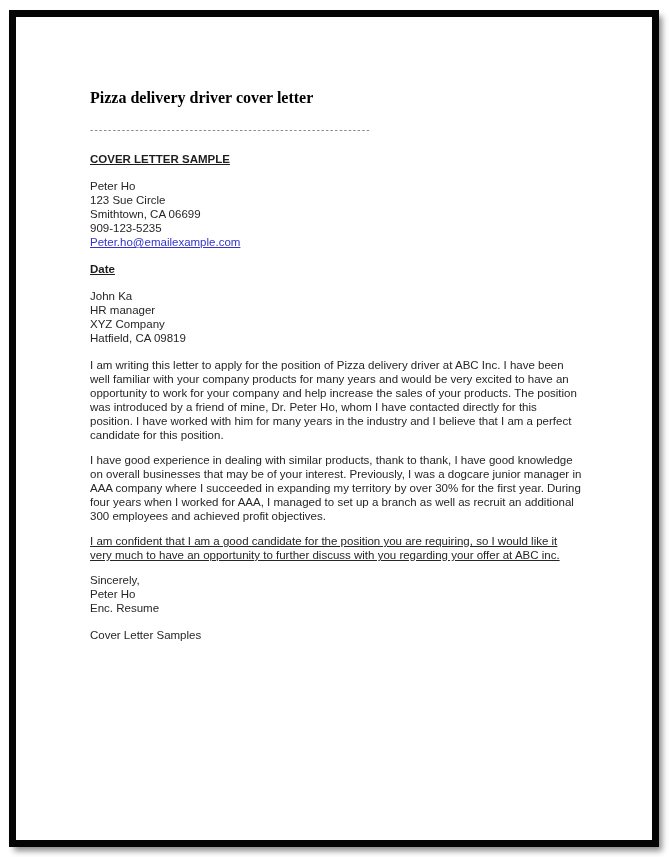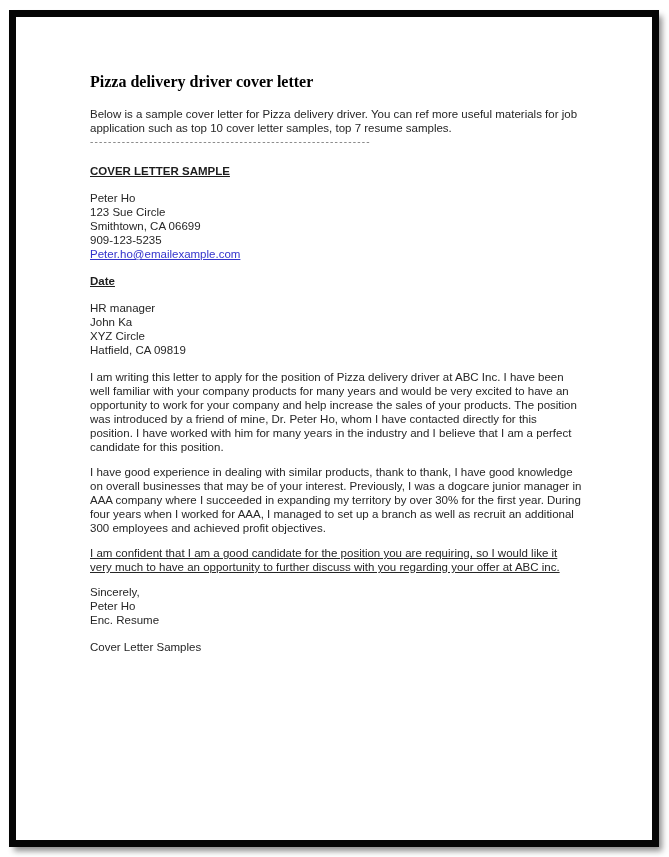--- a/index.html
+++ b/index.html
@@ -23,21 +23,21 @@
     top: 10px;
     width: 650px;
     height: 837px;
     background: #ffffff;
     border: 7px solid #050505;
     box-shadow: 4px 5px 6px -1px rgba(0,0,0,0.45);
   }
   .content {
     position: absolute;
     left: 74px;
-    top: 56px;
+    top: 72px;
     width: 492px;
     font-family: "Liberation Sans", "DejaVu Sans", sans-serif;
     font-size: 11.5px;
     line-height: 14px;
     color: #262626;
   }
   h1.doc-title {
     font-family: "Liberation Serif", "DejaVu Serif", serif;
     font-size: 16px;
     line-height: 18px;
@@ -70,42 +70,41 @@
 </style>
 </head>
 <body>
 
 <div class="canvas">
   <div class="page">
     <div class="content">
 
       <h1 class="doc-title">Pizza delivery driver cover letter</h1>
 
-      <p class="intro">Below is a sample cover letter for Pizza delivery driver. You can ref more useful materials for job application such as top 10 cover letter samples, top 7 resume samples.</p>
 
       <div class="separator">--------------------------------------------------------------------------------</div>
 
       <p class="bold mb">COVER LETTER SAMPLE</p>
 
       <div class="block">
         <div>Peter Ho</div>
         <div>123 Sue Circle</div>
         <div>Smithtown, CA 06699</div>
         <div>909-123-5235</div>
         <div>
           <a class="email">Peter.ho@emailexample.com</a>
         </div>
       </div>
 
       <p class="bold mb">Date</p>
 
       <div class="block">
+        <div>John Ka</div>
         <div>HR manager</div>
-        <div>John Ka</div>
-        <div>XYZ Circle</div>
+        <div>XYZ Company</div>
         <div>Hatfield, CA 09819</div>
       </div>
 
 
       <p class="para">I am writing this letter to apply for the position of Pizza delivery driver at ABC Inc. I have been well familiar with your company products for many years and would be very excited to have an opportunity to work for your company and help increase the sales of your products. The position was introduced by a friend of mine, Dr. Peter Ho, whom I have contacted directly for this position. I have worked with him for many years in the industry and I believe that I am a perfect candidate for this position.</p>
 
       <p class="para">I have good experience in dealing with similar products, thank to thank, I have good knowledge on overall businesses that may be of your interest. Previously, I was a dogcare junior manager in AAA company where I succeeded in expanding my territory by over 30% for the first year. During four years when I worked for AAA, I managed to set up a branch as well as recruit an additional 300 employees and achieved profit objectives.</p>
 
       <p class="para mb">I am confident that I am a good candidate for the position you are requiring, so I would like it very much to have an opportunity to further discuss with you regarding your offer at ABC inc.</p>
 

